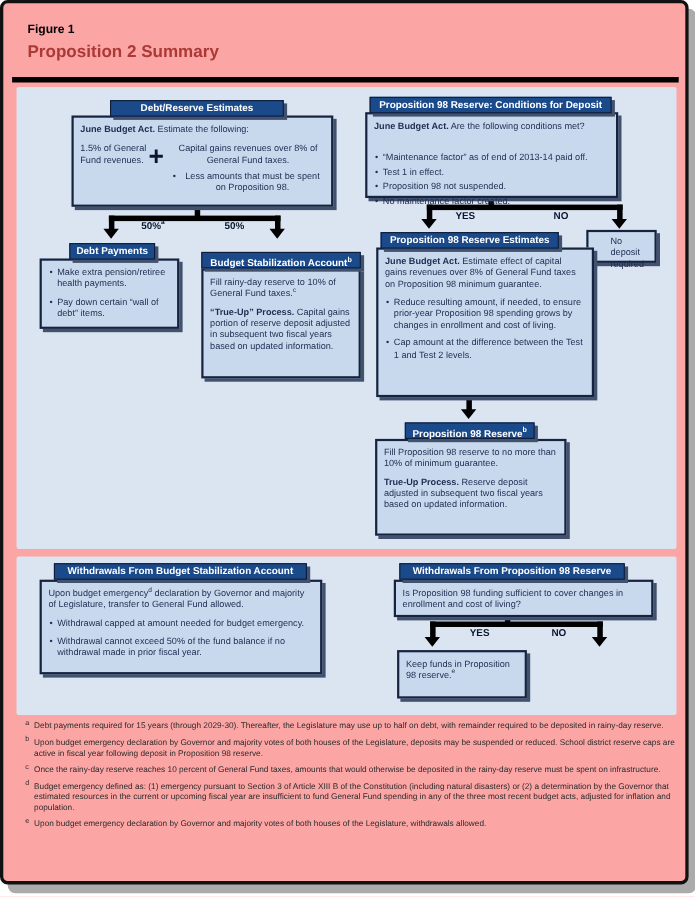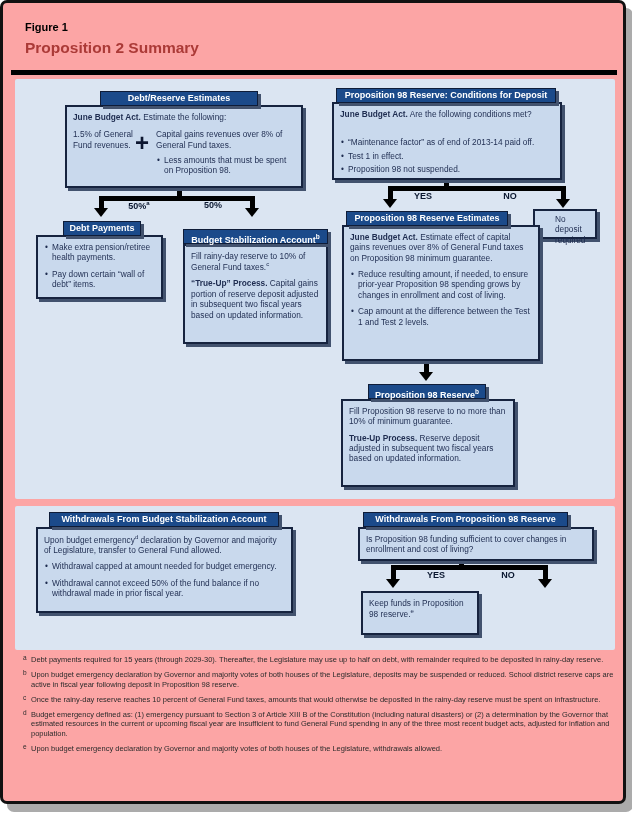--- a/index.html
+++ b/index.html
@@ -24,21 +24,21 @@
   .bx b{font-weight:bold;}
   .bx sup{font-size:6px;}
   .bullet{position:relative;padding-left:8px;}
   .bullet::before{content:"•";position:absolute;left:1px;top:0;}
   .bullet+.bullet{margin-top:6px;}
   .tight .bullet+.bullet{margin-top:3px;}
   .tight p+p{margin-top:3px;}
   .row{display:flex;align-items:flex-start;margin-top:7px;}
   .op1{width:60px;flex:none;}
   .plus{flex:none;font-size:24px;font-weight:bold;line-height:20px;margin:4px 7px 0 2px;color:#0c1630;}
-  .op2{flex:1;}
+  .op2{flex:1;text-align:center;}
   .op2 .bullet{margin-top:5px;}
   .vl{position:absolute;width:5px;background:#000;z-index:1;}
   .hl{position:absolute;height:5px;background:#000;z-index:1;}
   .ah{position:absolute;width:0;height:0;border-left:7px solid transparent;
       border-right:7px solid transparent;border-top:9px solid #000;z-index:1;}
   .lbl{position:absolute;font-size:9px;font-weight:bold;color:#0a1730;text-align:center;z-index:2;}
   .lbl sup{font-size:6px;}
   .fns{left:20px;top:652px;width:592px;}
   .fn{position:relative;padding-left:8px;margin-bottom:5px;font-size:7.5px;line-height:1.32;color:#2b2b2b;}
   .fn sup{position:absolute;left:0;top:-1px;font-size:6.5px;}
@@ -88,20 +88,21 @@
     <p><span>Fill rainy-day reserve to 10% of General Fund taxes.</span><sup>c</sup></p>
     <p><b>“True-Up” Process.</b><span> Capital gains portion of reserve deposit adjusted in subsequent two fiscal years based on updated information.</span></p>
   </div>
 
   <div class="hd" style="left:333px;top:85px;width:220px;"><span>Proposition 98 Reserve: Conditions for Deposit</span></div>
   <div class="bx tight" style="left:329px;top:99px;width:230px;height:78px;">
     <p><b>June Budget Act.</b><span> Are the following conditions met?</span></p>
     <p class="bullet" style="margin-top:18px;">“Maintenance factor” as of end of 2013-14 paid off.</p>
     <p class="bullet">Test 1 in effect.</p>
     <p class="bullet">Proposition 98 not suspended.</p>
+    <p class="bullet">No maintenance factor created.</p>
   </div>
 
   <div class="vl" style="left:441px;top:176px;height:9px;"></div>
   <div class="hl" style="left:385px;top:183px;width:178px;"></div>
   <div class="vl" style="left:385px;top:183px;height:14px;"></div>
   <div class="ah" style="left:380px;top:196px;"></div>
   <div class="vl" style="left:558px;top:183px;height:14px;"></div>
   <div class="ah" style="left:553px;top:196px;"></div>
   <div class="lbl" style="left:398px;top:188px;width:44px;">YES</div>
   <div class="lbl" style="left:487px;top:188px;width:40px;">NO</div>

